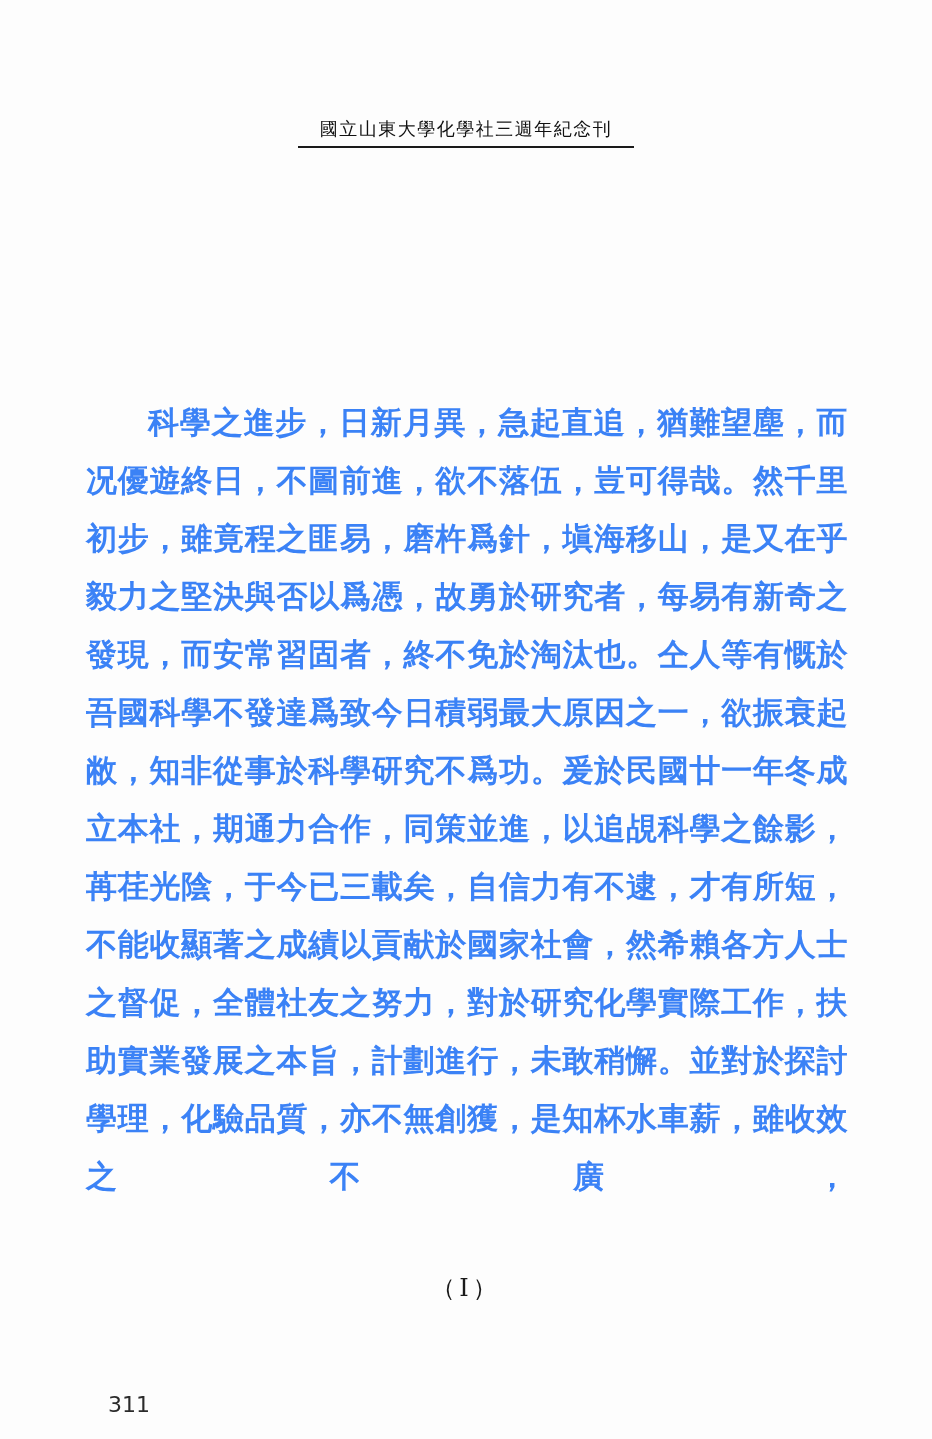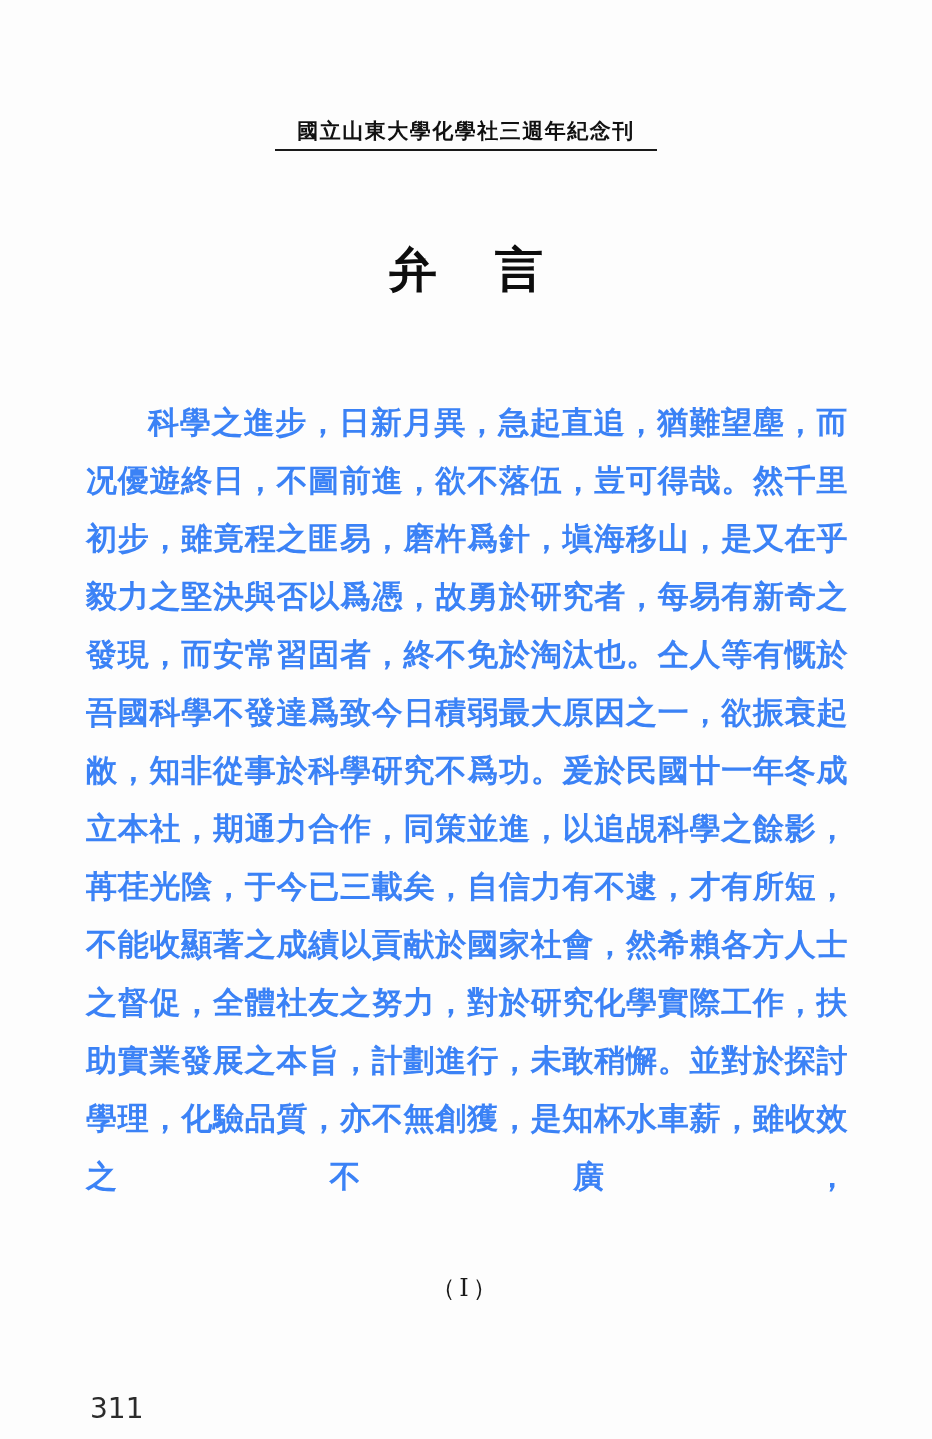--- a/index.html
+++ b/index.html
@@ -28,22 +28,22 @@
     width: 100%;
     text-align: center;
   }
   .header-inner {
     display: inline-block;
     position: relative;
     padding: 0 22px 6px 22px;
     border-bottom: 2px solid #1a1a1a;
   }
   .header-title {
-    font-size: 21px;
-    font-weight: 700;
+    font-size: 18px;
+    font-weight: 400;
     letter-spacing: 1.5px;
     color: #111;
     line-height: 1.2;
     white-space: nowrap;
   }
   
   .doc-title {
     position: absolute;
     top: 238px;
     left: 0;
@@ -79,39 +79,38 @@
     left: 0;
     width: 100%;
     text-align: center;
     font-size: 24px;
     letter-spacing: 4px;
     color: #1a1a1a;
   }
   
   .sheet-number {
     position: absolute;
-    left: 90px;
+    left: 108px;
     top: 1392px;
-    font-size: 28px;
+    font-size: 22px;
     font-family: "DejaVu Sans", "Liberation Sans", sans-serif;
     color: #2b2b2b;
   }
 </style>
 </head>
 <body>
 
 <div class="page">
 
   <div class="header">
     <div class="header-inner">
       <div class="header-title">國立山東大學化學社三週年紀念刊</div>
     </div>
   </div>
 
-  <div class="doc-title">弁言</div>
 
   <div class="body-block">
     <p class="para">科學之進步，日新月異，急起直追，猶難望塵，而况優遊終日，不圖前進，欲不落伍，豈可得哉。然千里初步，雖竟程之匪易，磨杵爲針，塡海移山，是又在乎毅力之堅決與否以爲憑，故勇於研究者，每易有新奇之發現，而安常習固者，終不免於淘汰也。仝人等有慨於吾國科學不發達爲致今日積弱最大原因之一，欲振衰起敝，知非從事於科學研究不爲功。爰於民國廿一年冬成立本社，期通力合作，同策並進，以追覘科學之餘影，苒荏光陰，于今已三載矣，自信力有不逮，才有所短，不能收顯著之成績以貢献於國家社會，然希賴各方人士之督促，全體社友之努力，對於研究化學實際工作，扶助實業發展之本旨，計劃進行，未敢稍懈。並對於探討學理，化驗品質，亦不無創獲，是知杯水車薪，雖收效之不廣，</p>
   </div>
 
   <div class="folio">（Ⅰ）</div>
 
   <div class="sheet-number">311</div>
 
 </div>

